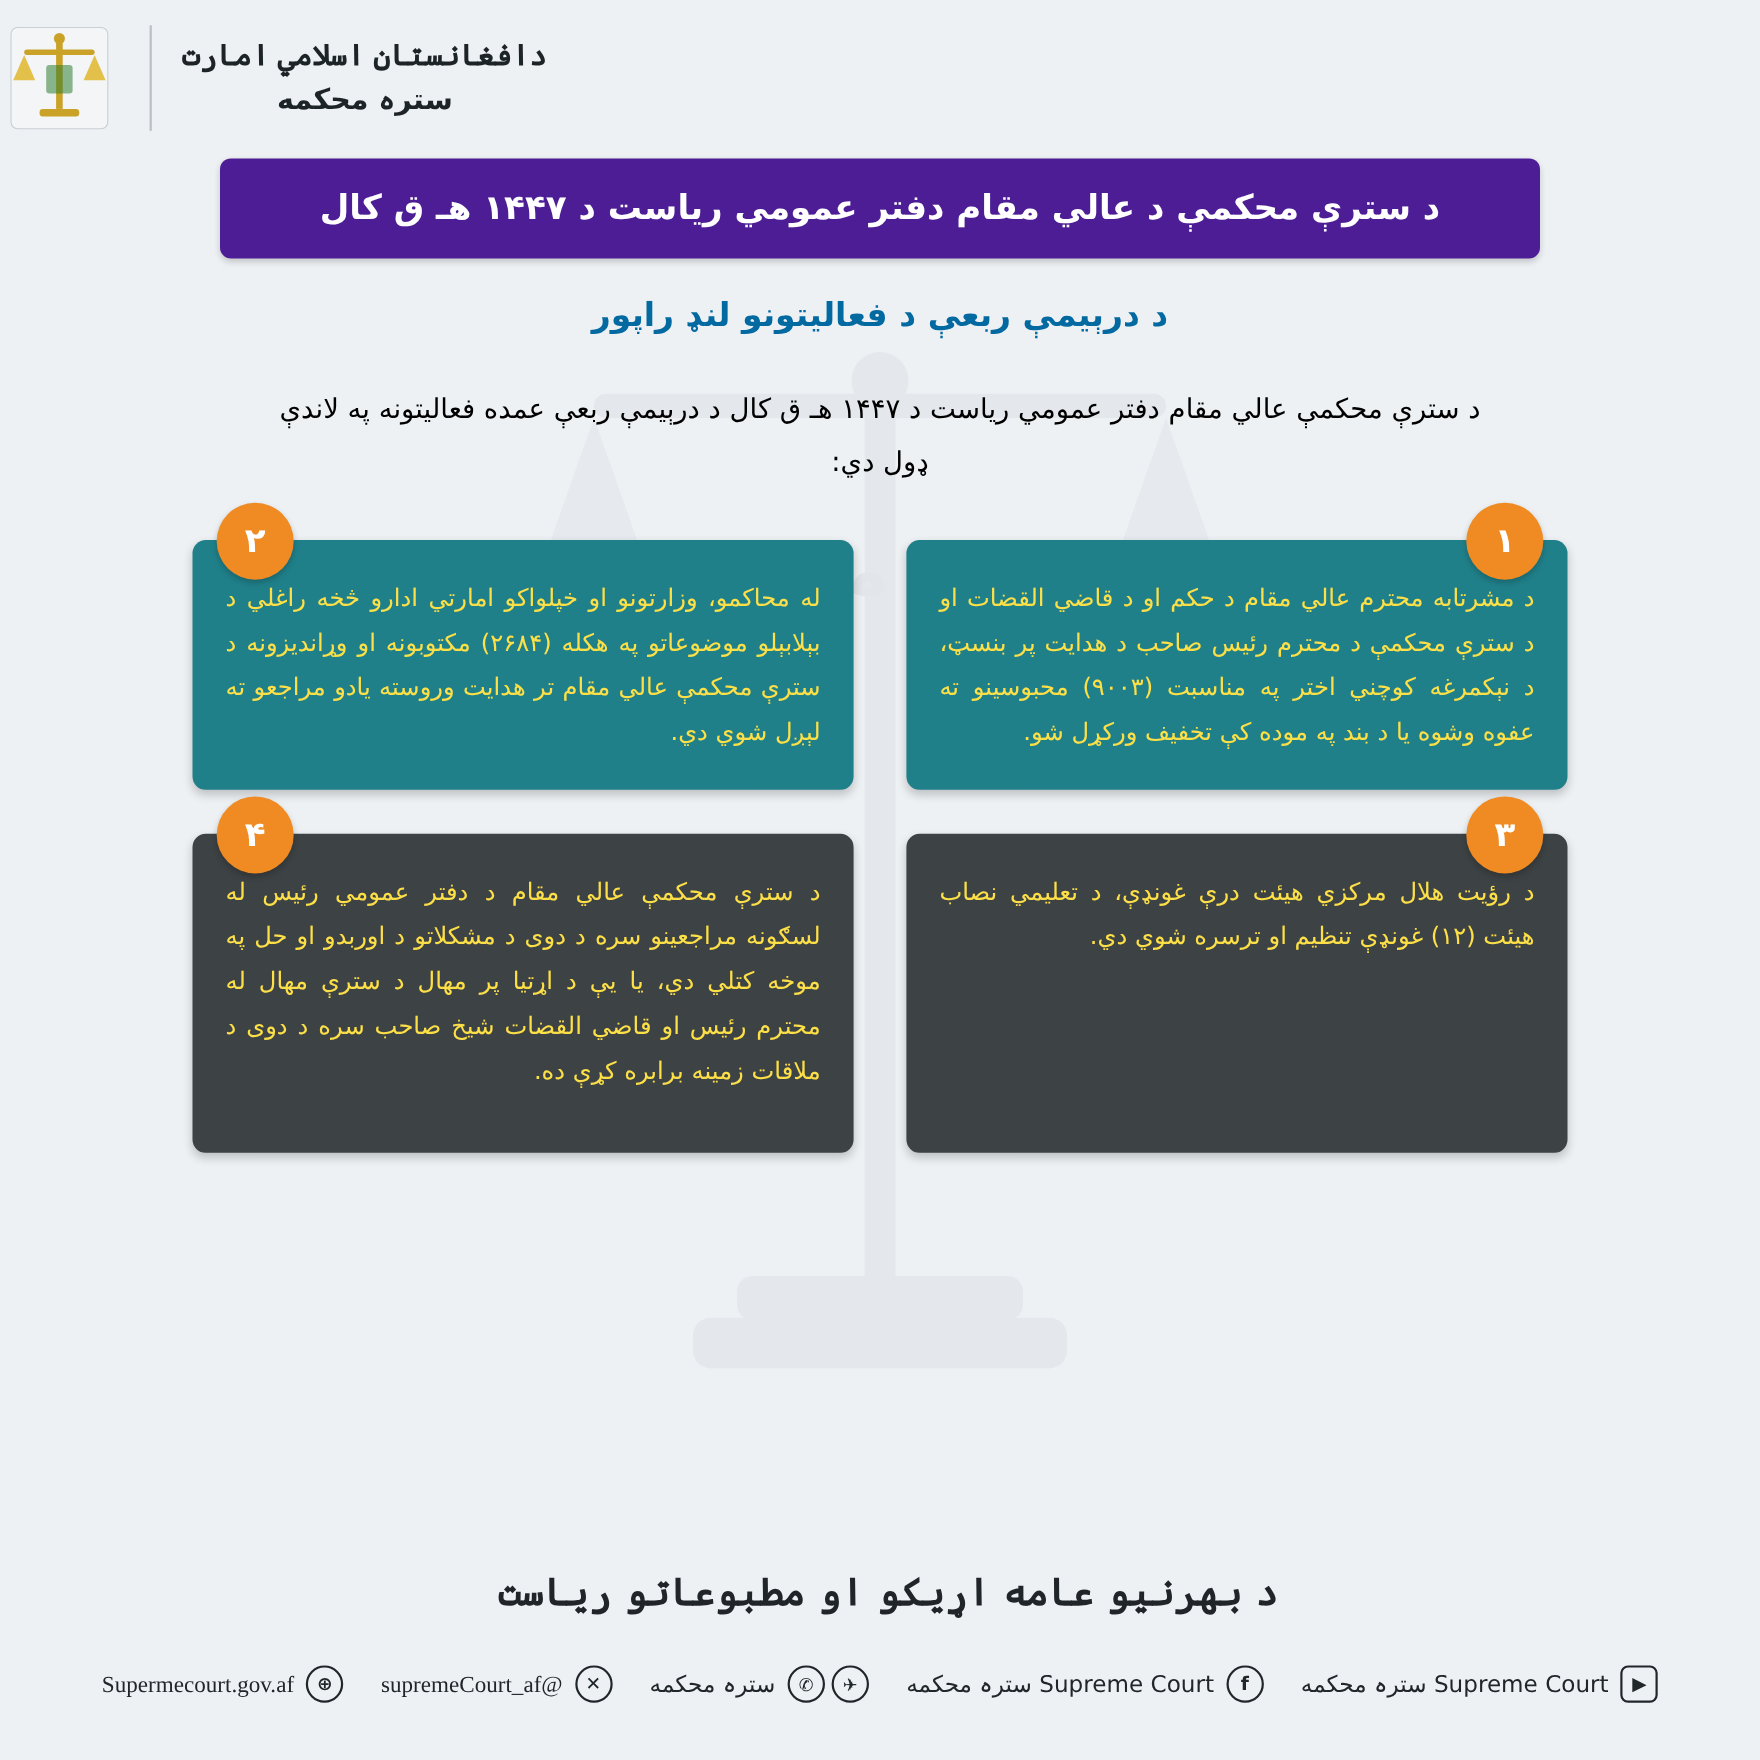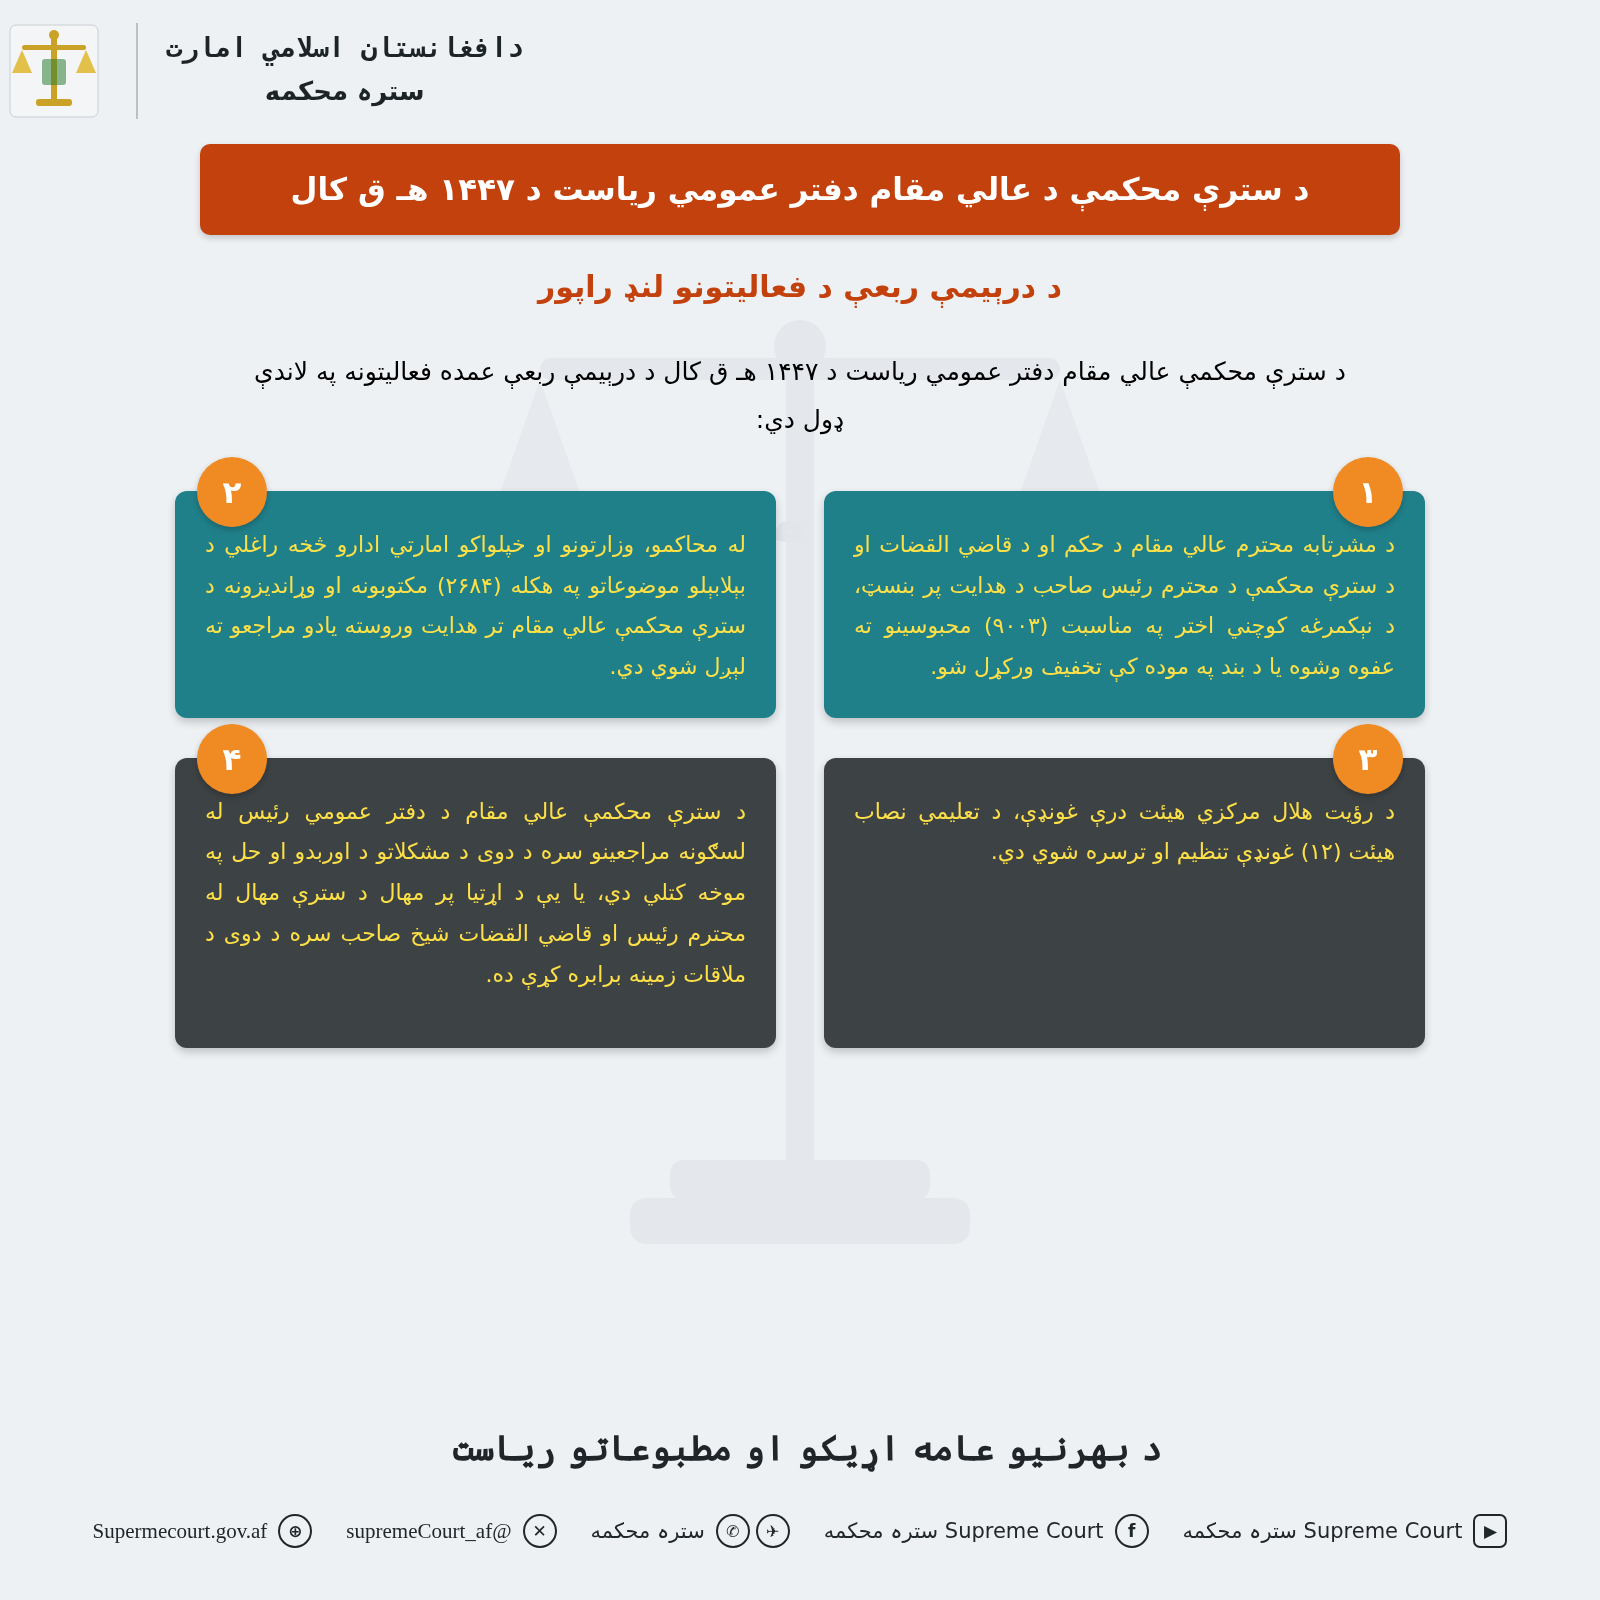--- a/index.html
+++ b/index.html
@@ -43,21 +43,21 @@
     z-index:3;
     height:128px;
     display:flex;
     justify-content:flex-end;
     align-items:center;
     padding:14px 40px 0 0;
   }
   .brand-wrap { display:flex; align-items:center; gap:22px; }
   .brand-text { text-align:center; color:#1d2428; }
   .brand-script {
-    font-family:Liberation Mono, monospace;
+    font-family:Liberation Sans, sans-serif;
     font-size:27px;
     font-weight:bold;
     letter-spacing:1px;
     line-height:1.1;
   }
   .brand-sub {
     font-size:26px;
     font-weight:bold;
     margin-top:10px;
   }
@@ -66,36 +66,36 @@
     background:#b9c0c6;
     margin:0 6px;
   }
   .logo-box { width:108px; height:108px; display:flex; align-items:center; justify-content:center; }
 
   
   .title-bar {
     position:relative; z-index:3;
     margin:16px auto 0;
     width:1200px;
-    background:#c2410c;
+    background:#4c1d95;
     border-radius:10px;
     padding:22px 30px;
     color:#fff;
     text-align:center;
     font-size:31px;
     font-weight:bold;
     line-height:1.5;
     box-shadow:0 3px 6px rgba(0,0,0,.18);
   }
   .subtitle {
     position:relative; z-index:3;
     text-align:center;
     font-size:30px;
     font-weight:bold;
-    color:#c2410c;
+    color:#0369a1;
     margin-top:34px;
   }
   .intro {
     position:relative; z-index:3;
     width:1130px;
     margin:44px auto 0;
     text-align:center;
     font-size:25px;
     line-height:1.95;
     color:#000000;

